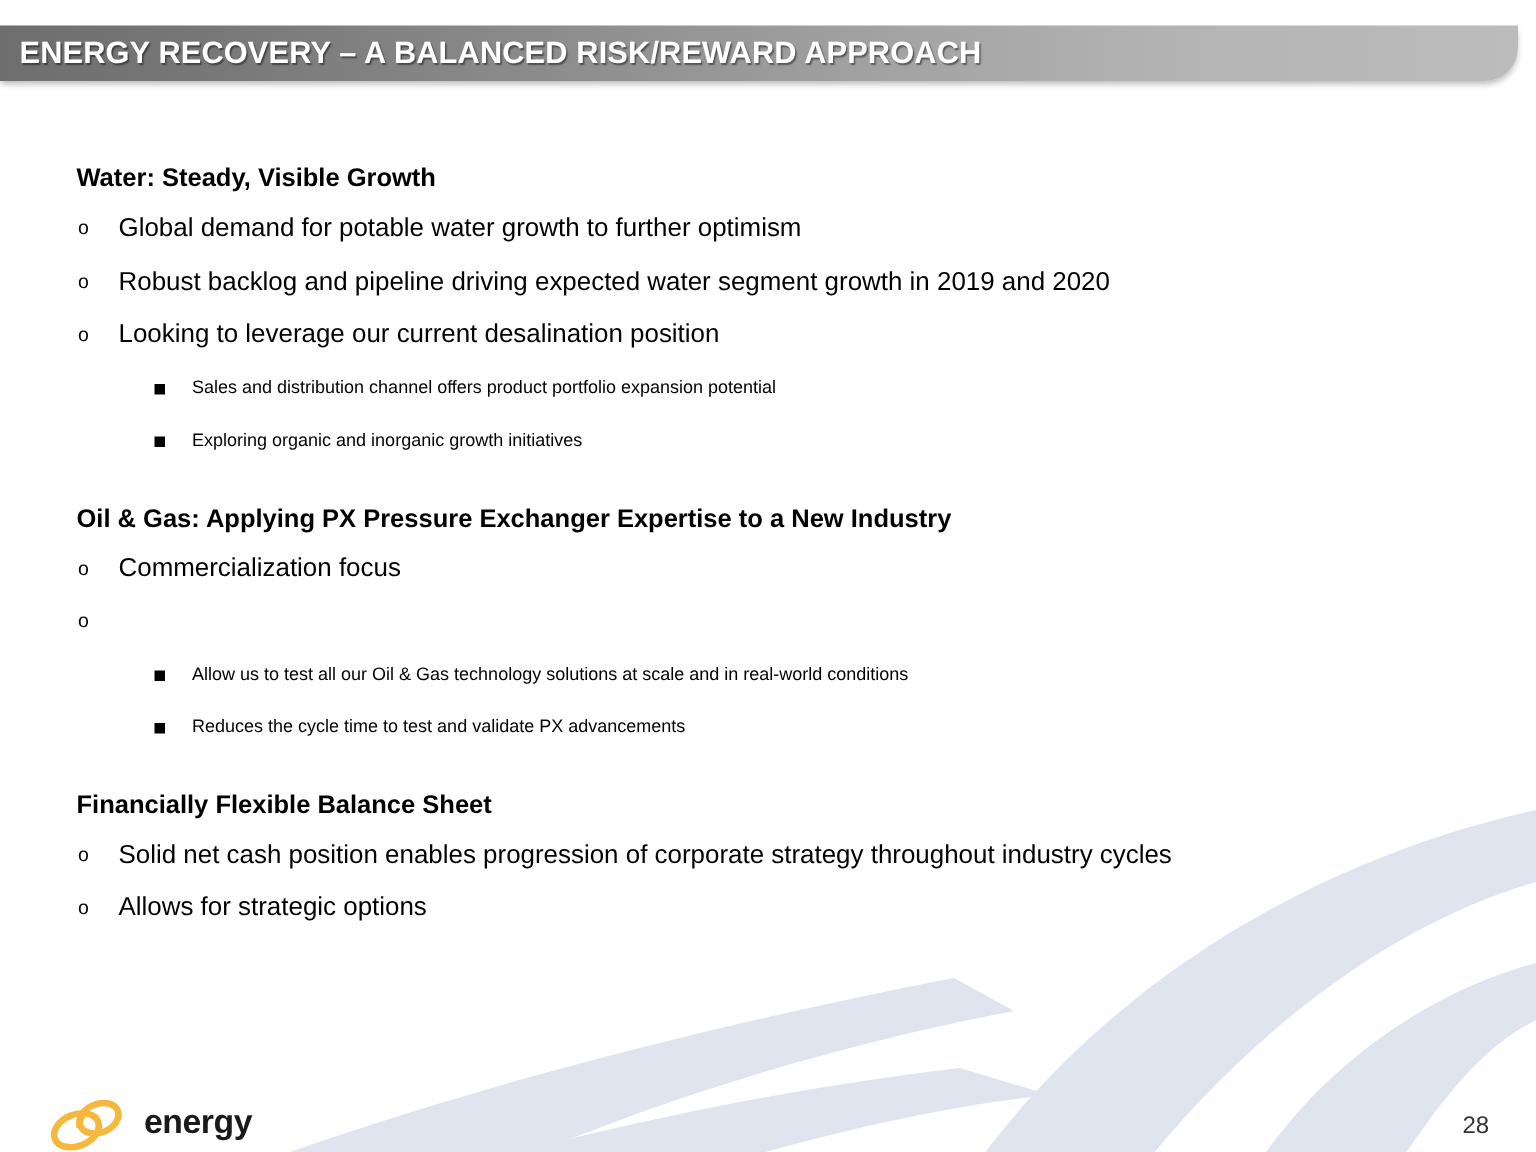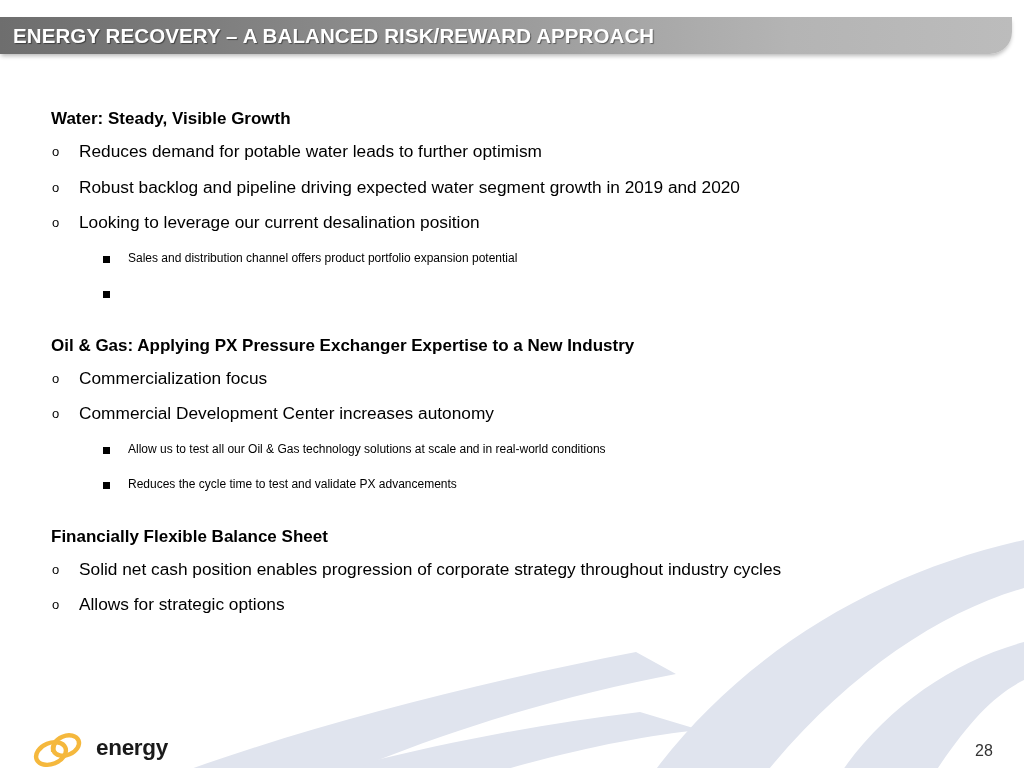--- a/index.html
+++ b/index.html
@@ -168,48 +168,48 @@
   <div id="title-bar">
     <div id="title-text">ENERGY RECOVERY – A BALANCED RISK/REWARD APPROACH</div>
   </div>
 
   <div id="content">
 
     <div class="section">
       <div class="heading">Water: Steady, Visible Growth</div>
       <div class="bullet-l1">
         <span class="marker">o</span>
-        <span>Reduces demand for potable water leads to further optimism</span>
+        <span>Global demand for potable water growth to further optimism</span>
       </div>
       <div class="bullet-l1">
         <span class="marker">o</span>
         <span>Robust backlog and pipeline driving expected water segment growth in 2019 and 2020</span>
       </div>
       <div class="bullet-l1">
         <span class="marker">o</span>
         <span>Looking to leverage our current desalination position</span>
       </div>
       <div class="bullet-l2">
         <span class="marker"></span>
         <span>Sales and distribution channel offers product portfolio expansion potential</span>
       </div>
       <div class="bullet-l2">
         <span class="marker"></span>
+        <span>Exploring organic and inorganic growth initiatives</span>
       </div>
     </div>
 
     <div class="section">
       <div class="heading">Oil &amp; Gas: Applying PX Pressure Exchanger Expertise to a New Industry</div>
       <div class="bullet-l1">
         <span class="marker">o</span>
         <span>Commercialization focus</span>
       </div>
       <div class="bullet-l1">
         <span class="marker">o</span>
-        <span>Commercial Development Center increases autonomy</span>
       </div>
       <div class="bullet-l2">
         <span class="marker"></span>
         <span>Allow us to test all our Oil &amp; Gas technology solutions at scale and in real-world conditions</span>
       </div>
       <div class="bullet-l2">
         <span class="marker"></span>
         <span>Reduces the cycle time to test and validate PX advancements</span>
       </div>
     </div>

